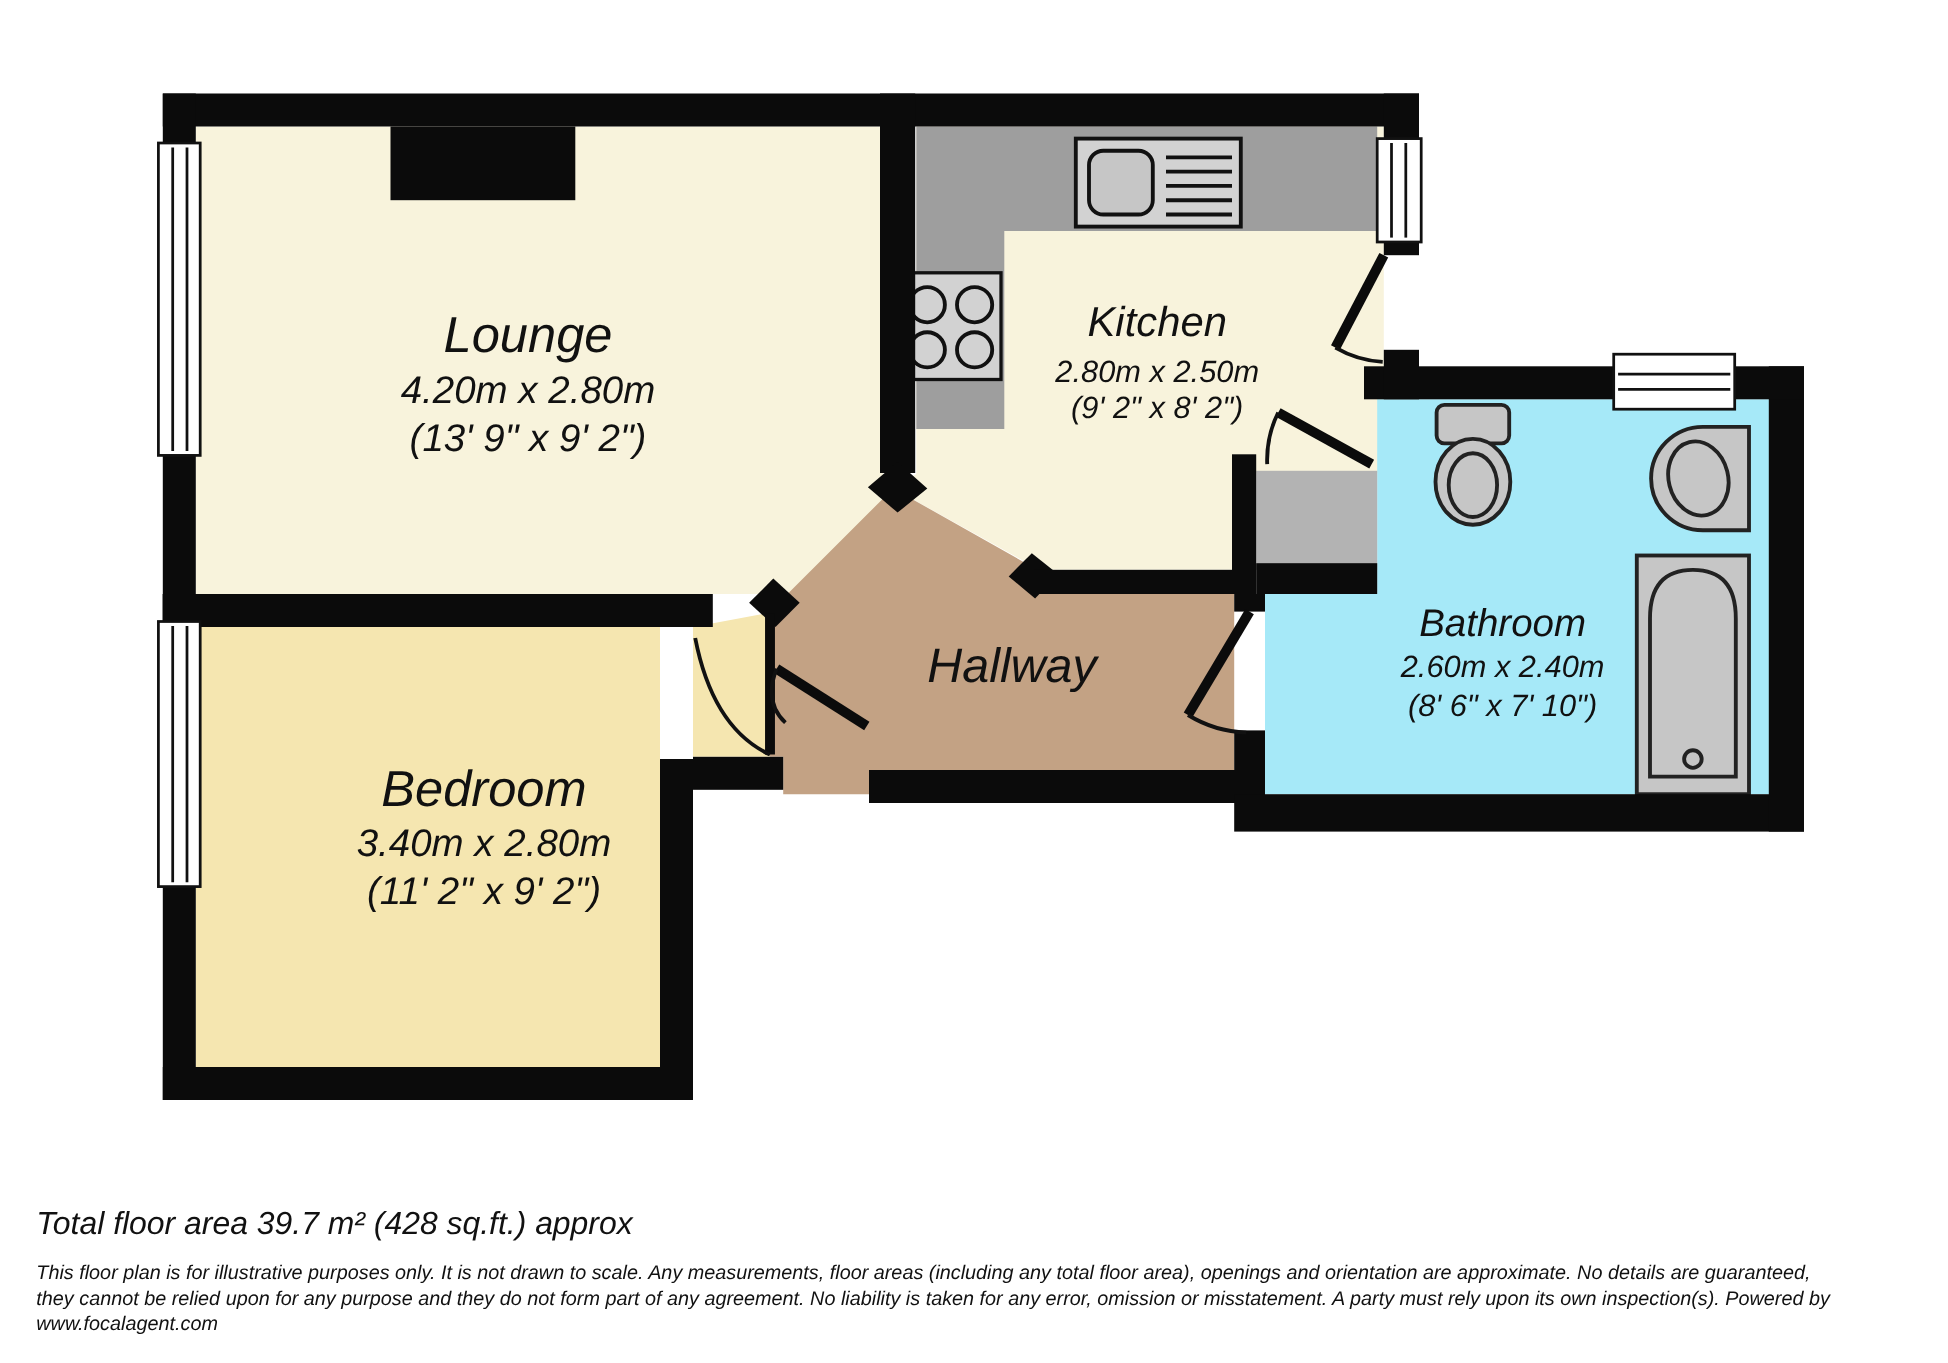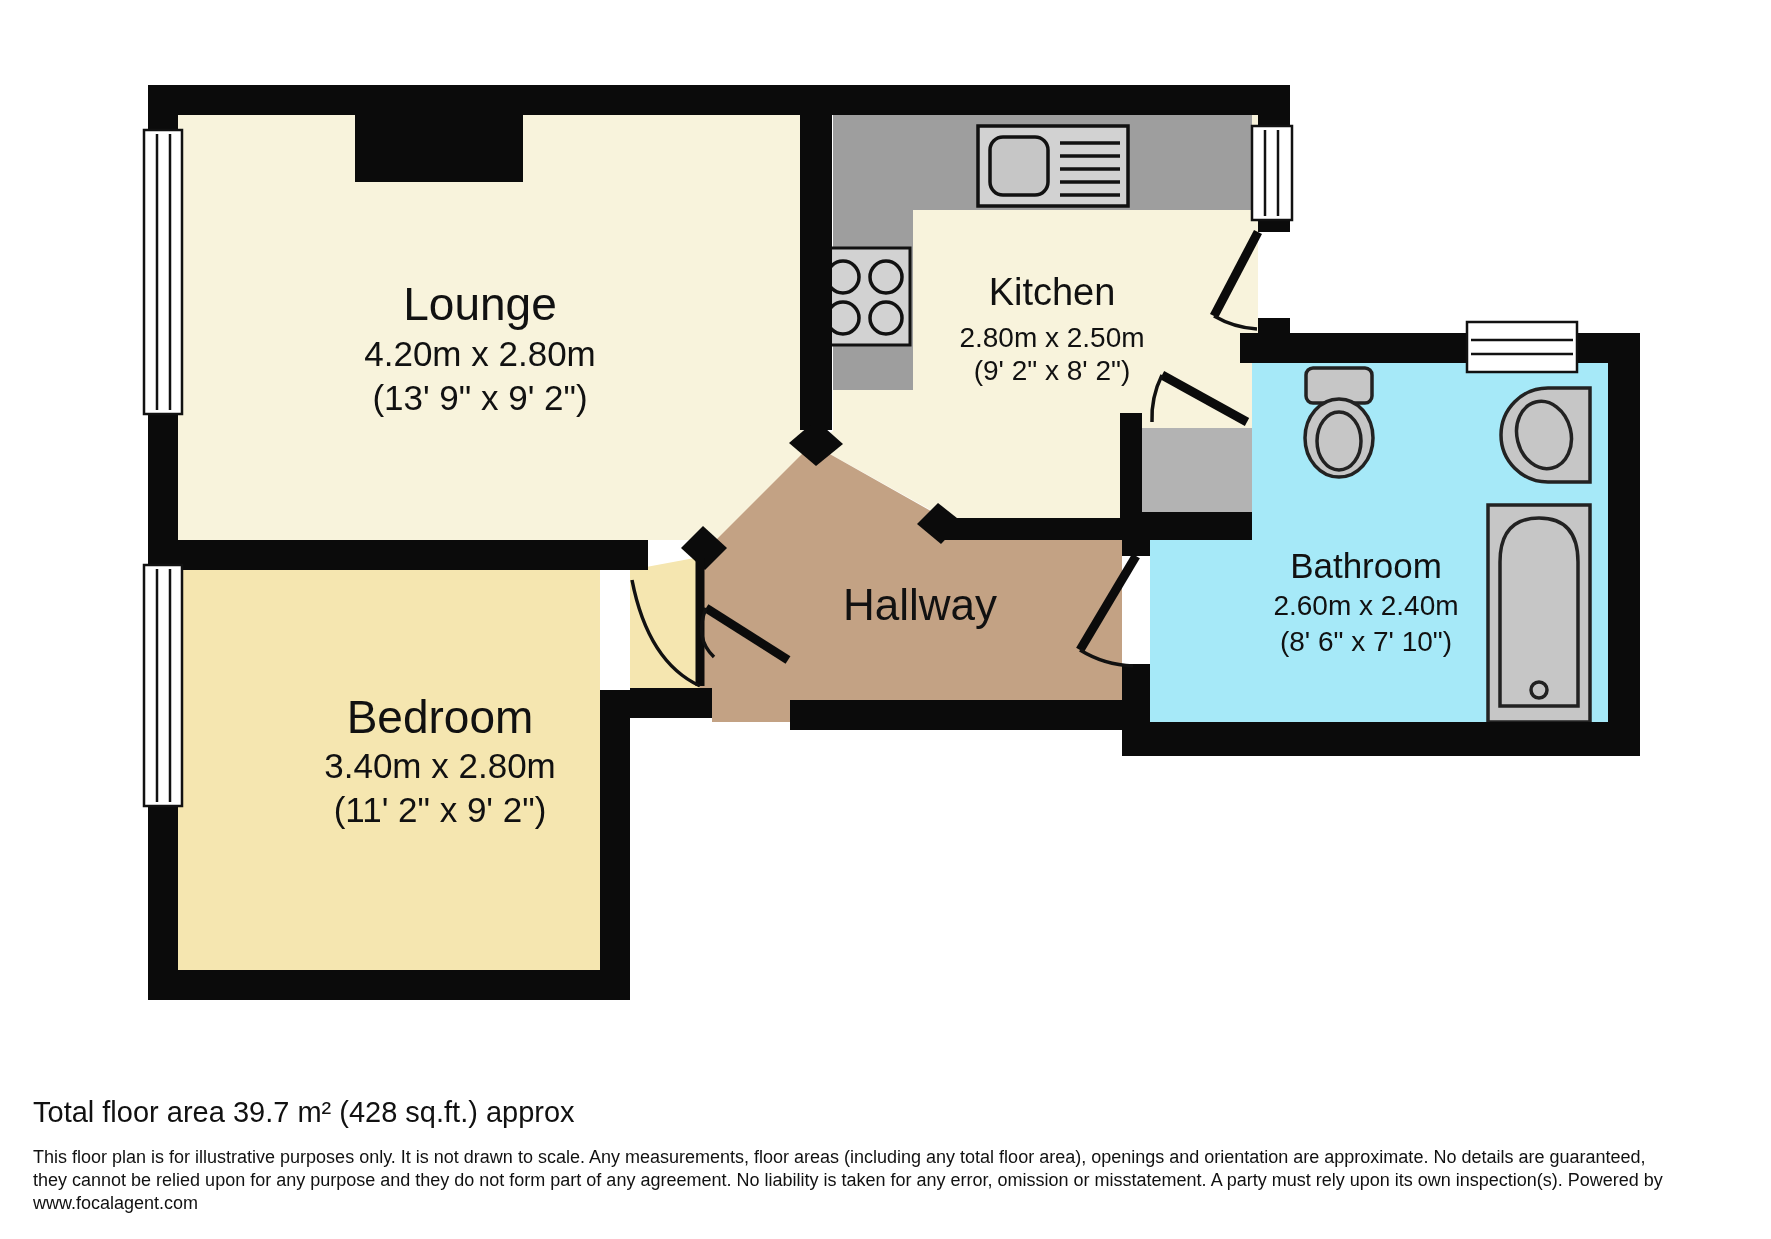--- a/index.html
+++ b/index.html
@@ -1,17 +1,17 @@
 <!DOCTYPE html>
 <html><head>
 <meta charset="utf-8">
 <style>
   html,body{margin:0;padding:0;background:#ffffff;}
   .page{width:1771px;height:1239px;position:relative;background:#ffffff;
-        font-family:"Liberation Sans", sans-serif;}
+        font-family:"Liberation Sans", sans-serif;font-style:italic;}
   svg{display:block;}
   text{font-family:"Liberation Sans", sans-serif;fill:#111111;}
   .room-name{font-size:46px;}
   .room-dim{font-size:35px;}
   .kb-name{font-size:38px;}
   .kb-dim{font-size:28px;}
   .hall-name{font-size:44px;}
   .footer-area{font-size:29px;}
   .footer-small{font-size:18px;}
   .ctr{text-anchor:middle;}

